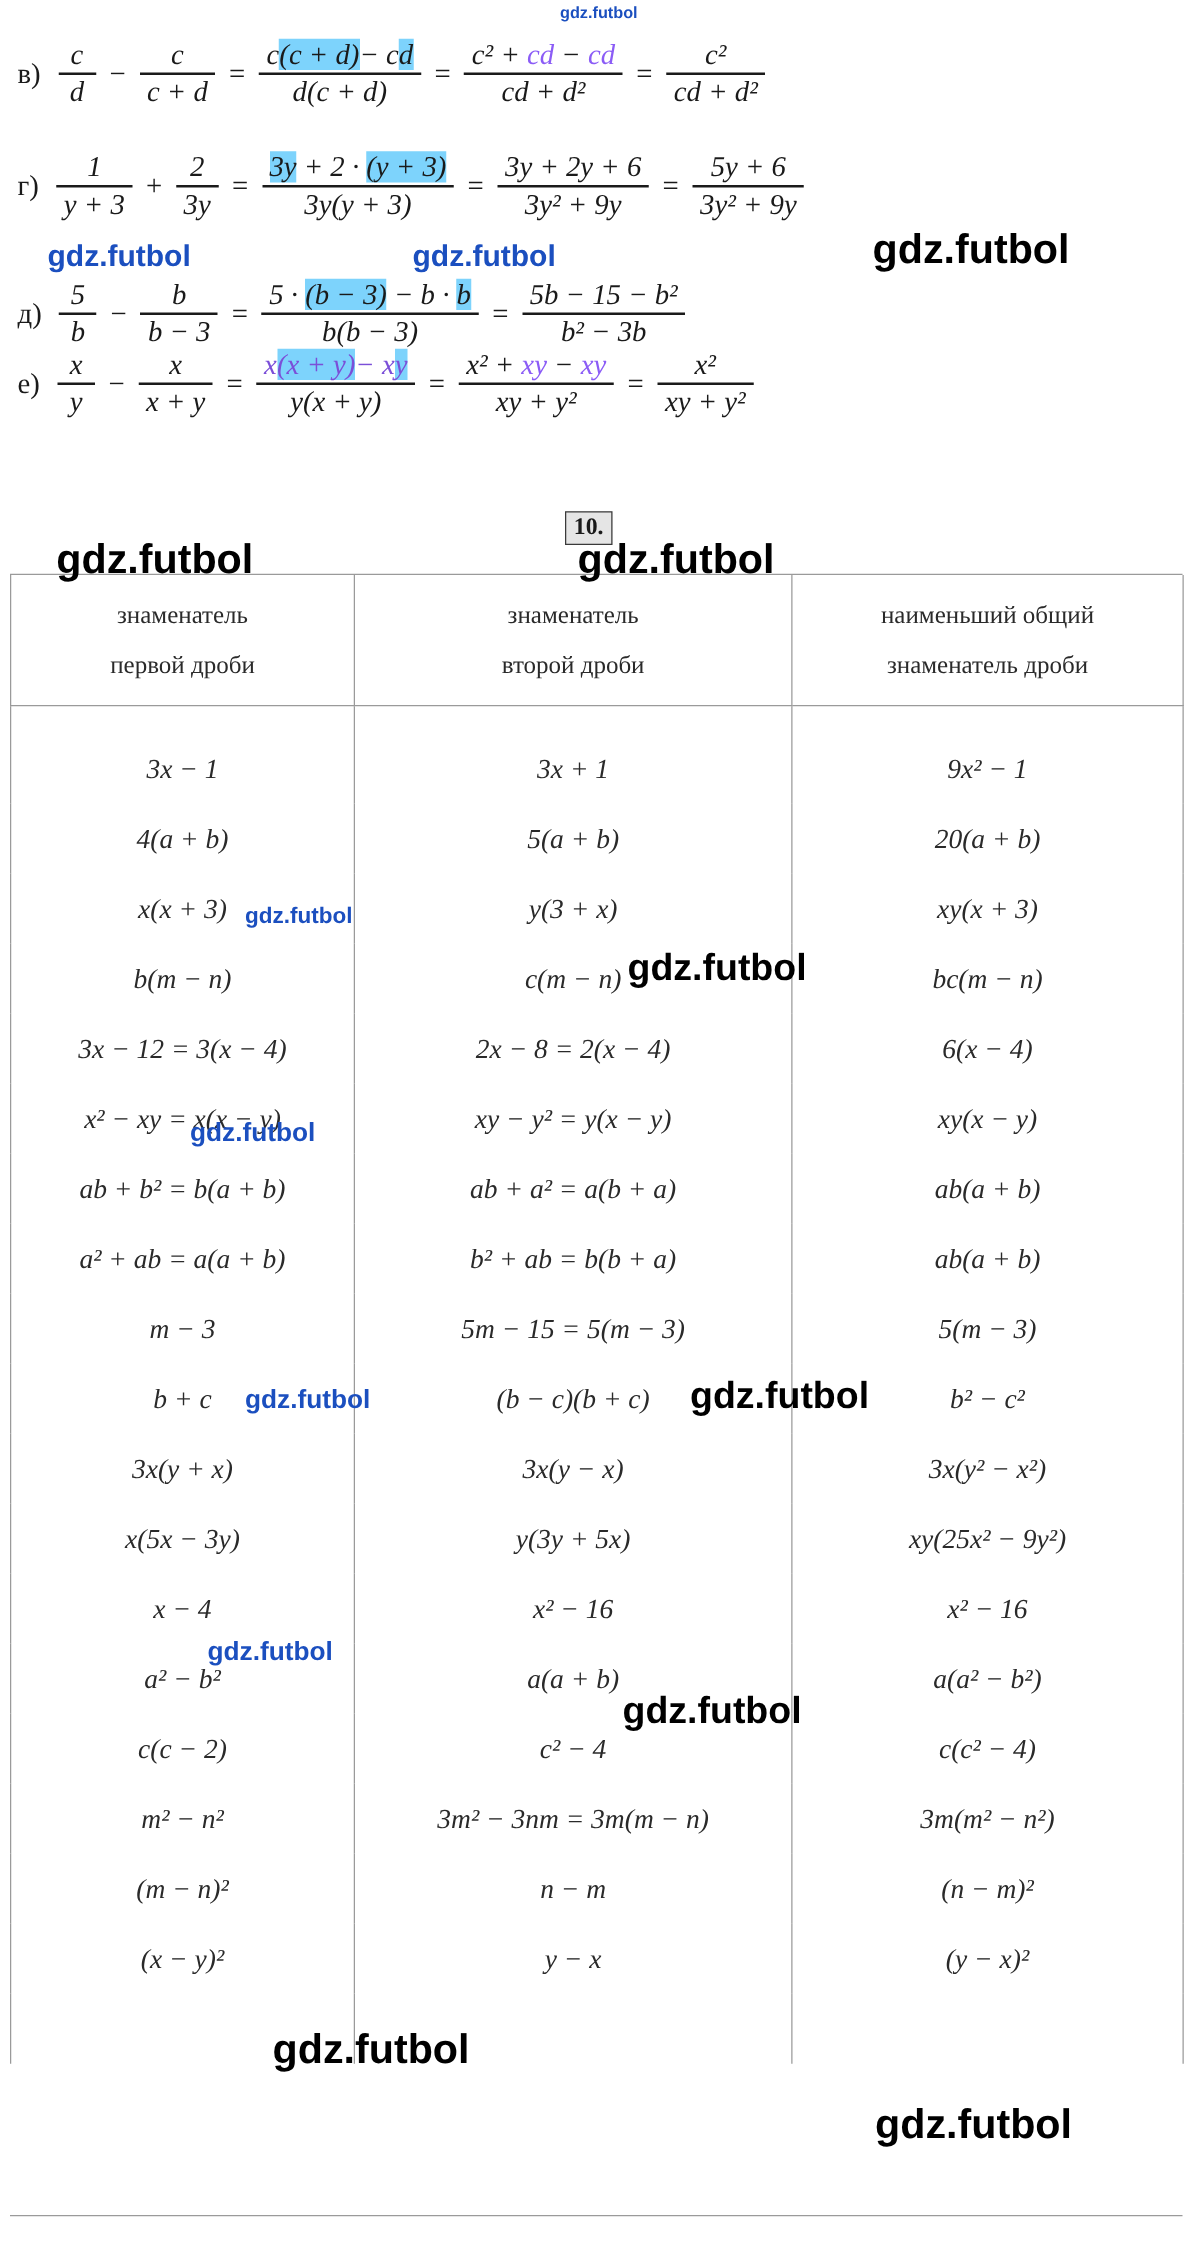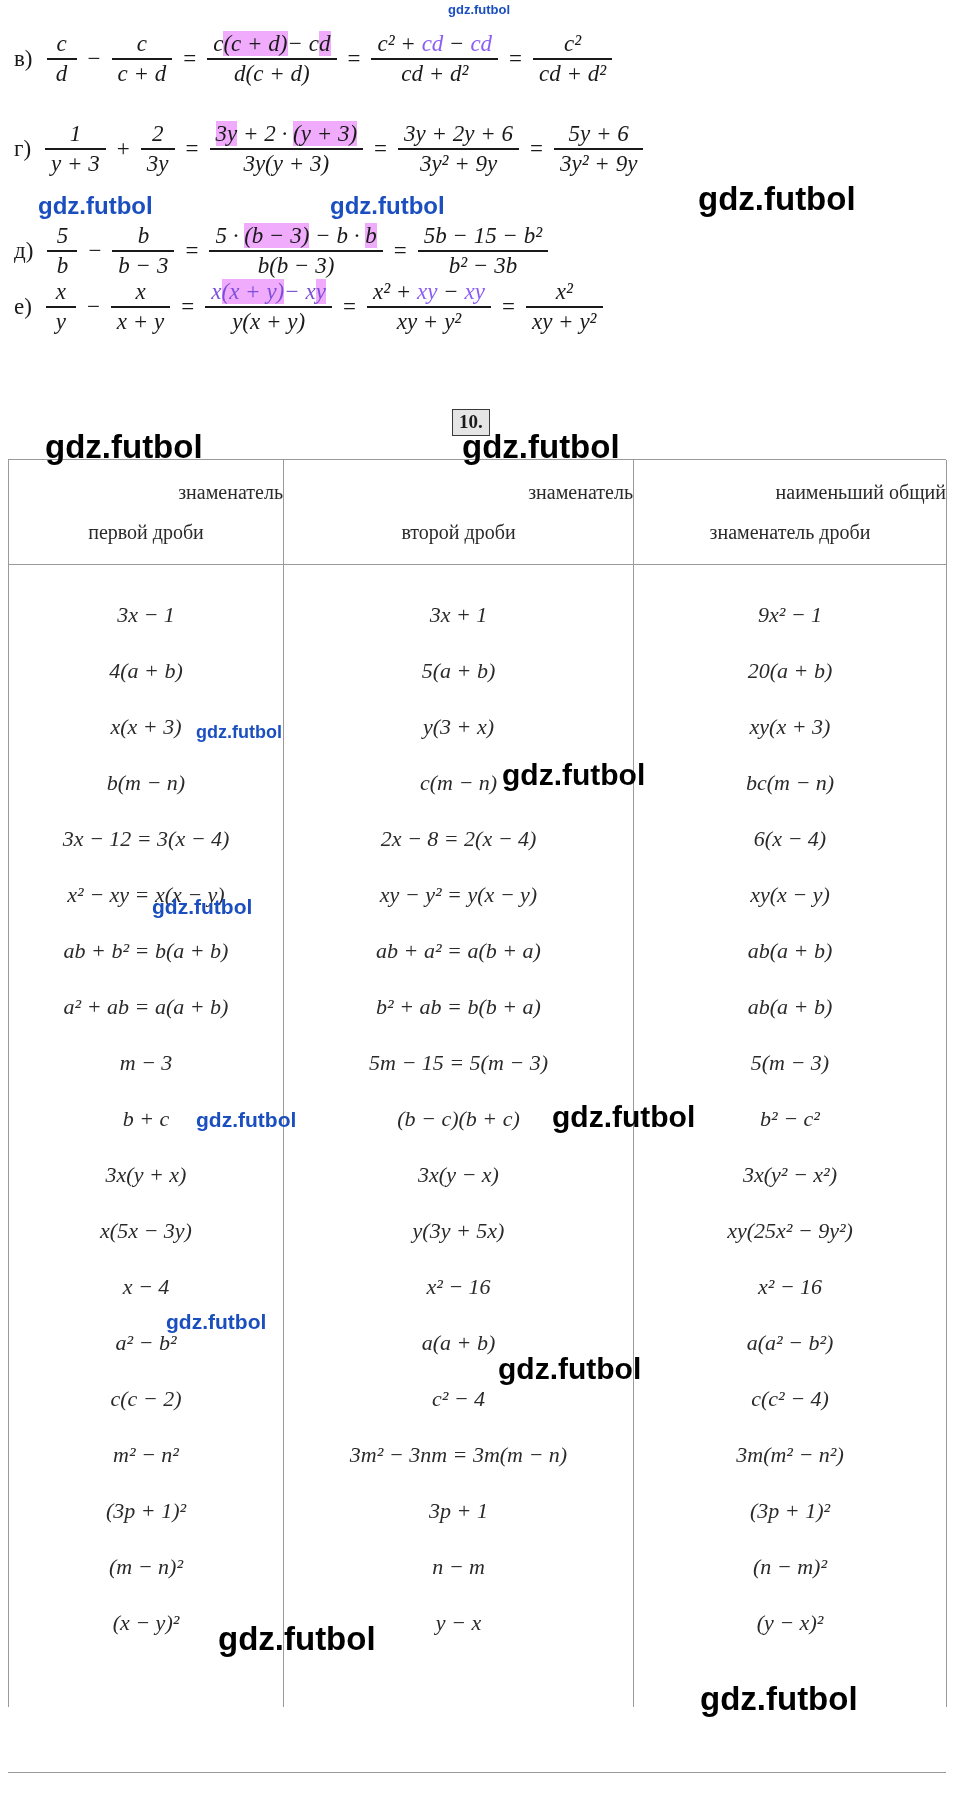--- a/index.html
+++ b/index.html
@@ -73,21 +73,21 @@
     background: #1a1a1a;
     width: 100%;
     min-width: 30px;
   }
   .op {
     font-style: normal;
     margin: 0 5px;
     font-size: 23px;
   }
   .hl {
-    background: #f0abfc;
+    background: #7dd3fc;
   }
   .red {
     color: #8b5cf6;
   }
   .violet {
     color: #7b4fd8;
   }
 
   
   .exnum {
@@ -123,21 +123,21 @@
   .tbl thead th {
     border-bottom: 1px solid #9a9a9a;
     font-style: normal;
     font-weight: normal;
     font-size: 20px;
     line-height: 2.0;
     height: 104px;
     vertical-align: middle;
     color: #2a2a2a;
   }
-  .tbl thead th .h1 { display: block; text-align: right; }
+  .tbl thead th .h1 { display: block; }
   .tbl thead th .h2 { display: block; }
   .tbl tbody tr:first-child td { padding-top: 22px; }
   .col-a { width: 275px; }
   .col-b { width: 350px; }
   .col-c { width: 313px; }
   .tbl-top-rule {
     position: absolute;
     left: 8px;
     top: 459px;
     width: 938px;
@@ -409,25 +409,20 @@
         </tr>
       <tr>
           <td>c(c − 2)</td>
           <td>c² − 4</td>
           <td>c(c² − 4)</td>
         </tr>
       <tr>
           <td>m² − n²</td>
           <td>3m² − 3nm = 3m(m − n)</td>
           <td>3m(m² − n²)</td>
-        </tr>
-      <tr>
-          <td>(3p + 1)²</td>
-          <td>3p + 1</td>
-          <td>(3p + 1)²</td>
         </tr>
       <tr>
           <td>(m − n)²</td>
           <td>n − m</td>
           <td>(n − m)²</td>
         </tr>
       <tr>
           <td>(x − y)²</td>
           <td>y − x</td>
           <td>(y − x)²</td>

